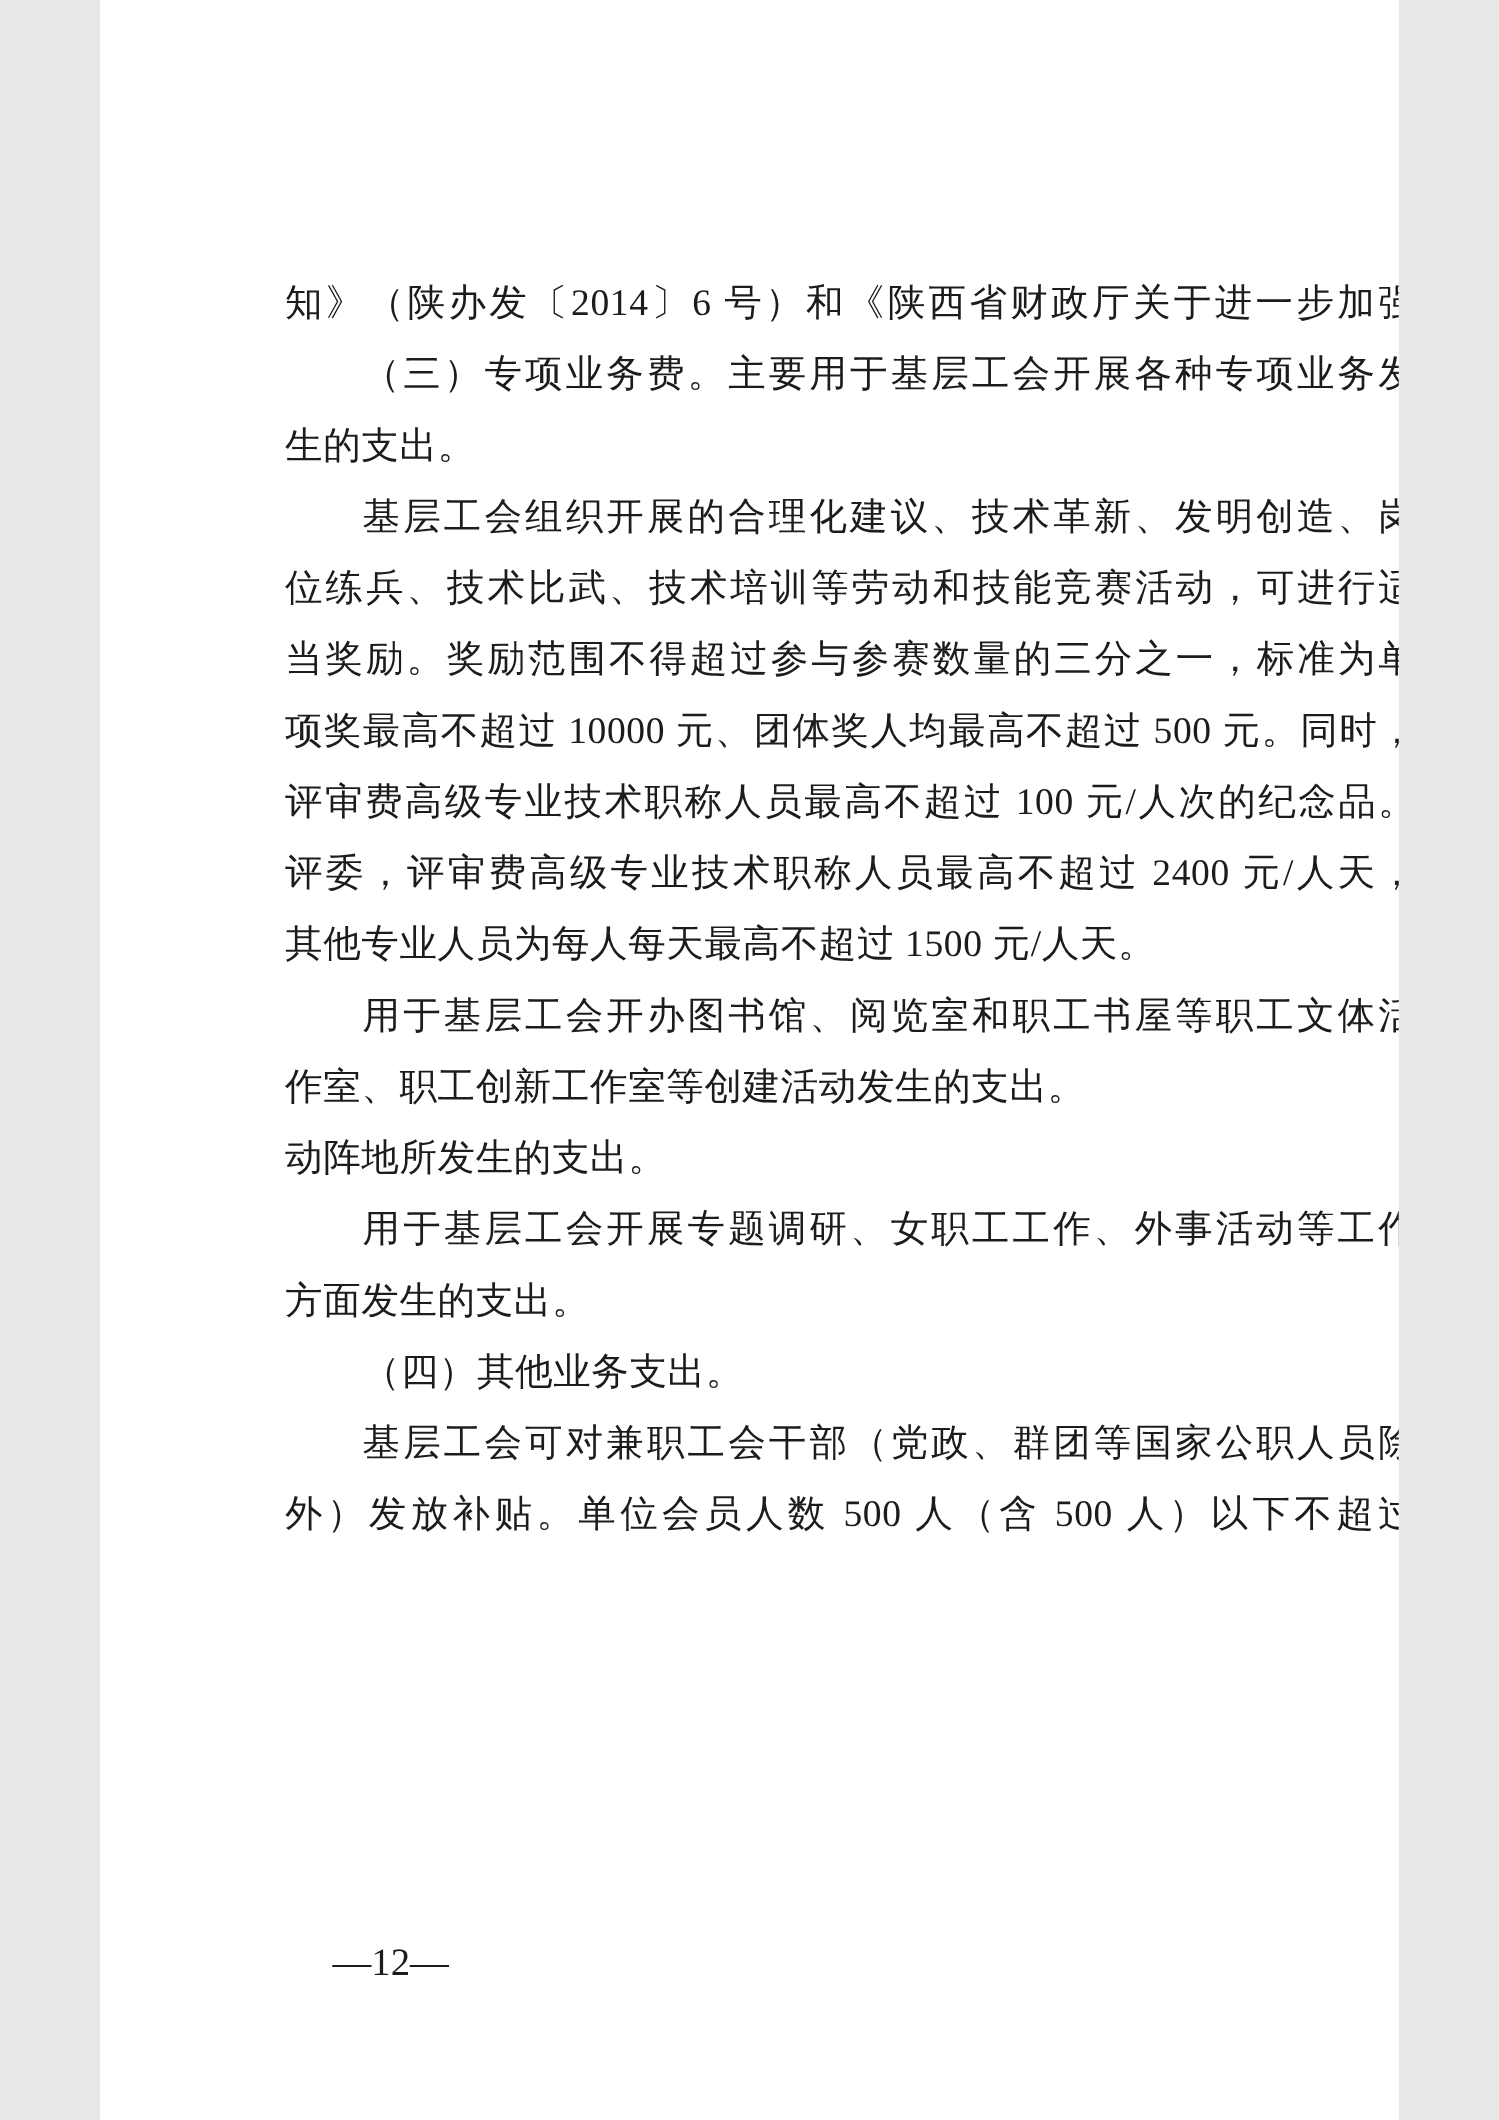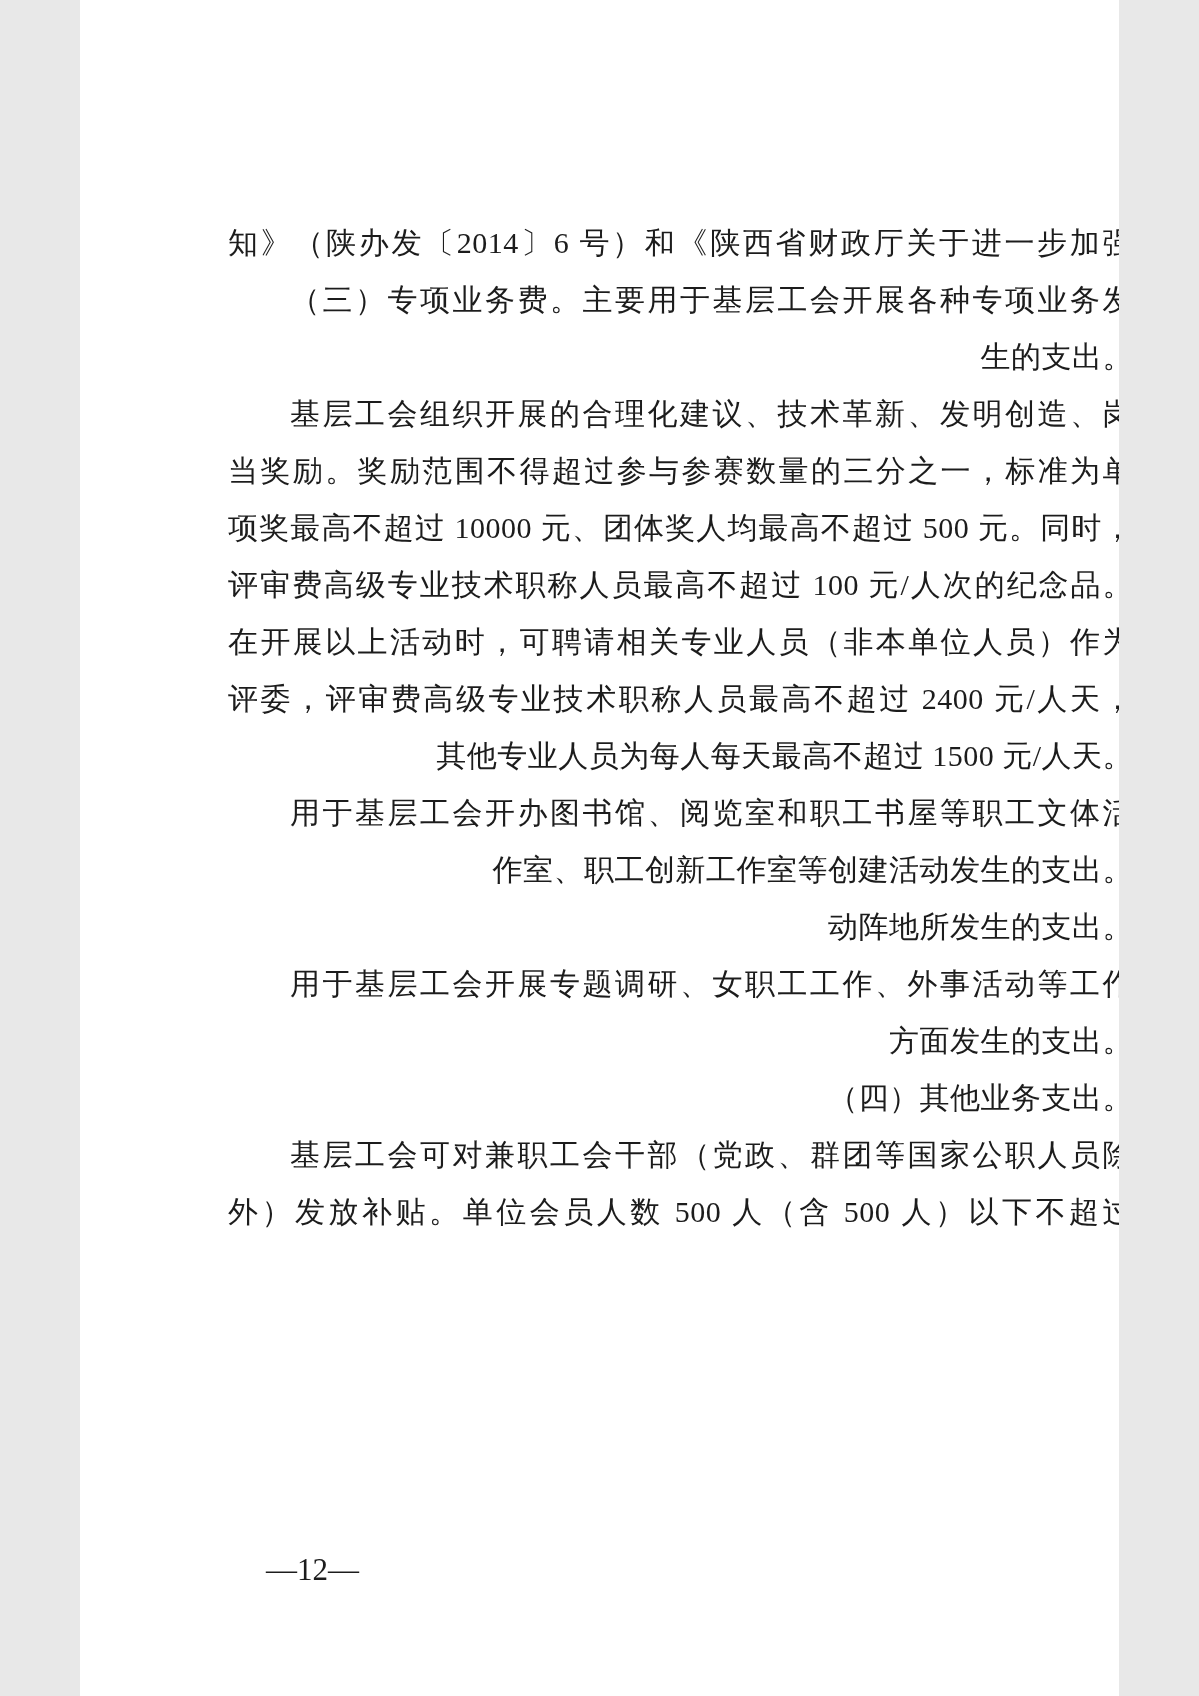--- a/index.html
+++ b/index.html
@@ -21,21 +21,21 @@
     left: 148px;
     top: 214px;
     width: 905px;
   }
 
   .line {
     height: 57px;
     line-height: 57px;
     font-size: 30px;
     letter-spacing: 0.5px;
-    text-align: right;
+    text-align: left;
     overflow: visible;
   }
 
   
   .line.full {
     text-align: justify;
     text-align-last: justify;
   }
 
   
@@ -55,24 +55,24 @@
 </style>
 </head>
 <body>
 
 <div class="page" style="--page-bg: #ffffff; --text-color: #1c1c1c;">
   <div class="doc-text" id="doc-text">
       <div class="line full">知》（陕办发〔2014〕6 号）和《陕西省财政厅关于进一步加强</div>
       <div class="line indent full">（三）专项业务费。主要用于基层工会开展各种专项业务发</div>
       <div class="line">生的支出。</div>
       <div class="line indent full">基层工会组织开展的合理化建议、技术革新、发明创造、岗</div>
+      <div class="line full">位练兵、技术比武、技术培训等劳动和技能竞赛活动，可进行适</div>
       <div class="line full">当奖励。奖励范围不得超过参与参赛数量的三分之一，标准为单</div>
       <div class="line full">项奖最高不超过 10000 元、团体奖人均最高不超过 500 元。同时，</div>
       <div class="line full">评审费高级专业技术职称人员最高不超过 100 元/人次的纪念品。</div>
-      <div class="line full">在开展以上活动时，可聘请相关专业人员（非本单位人员）作为</div>
       <div class="line full">评委，评审费高级专业技术职称人员最高不超过 2400 元/人天，</div>
       <div class="line">其他专业人员为每人每天最高不超过 1500 元/人天。</div>
       <div class="line indent full">用于基层工会开办图书馆、阅览室和职工书屋等职工文体活</div>
       <div class="line">作室、职工创新工作室等创建活动发生的支出。</div>
       <div class="line">动阵地所发生的支出。</div>
       <div class="line indent full">用于基层工会开展专题调研、女职工工作、外事活动等工作</div>
       <div class="line">方面发生的支出。</div>
       <div class="line indent">（四）其他业务支出。</div>
       <div class="line indent full">基层工会可对兼职工会干部（党政、群团等国家公职人员除</div>
       <div class="line full">外）发放补贴。单位会员人数 500 人（含 500 人）以下不超过</div>

